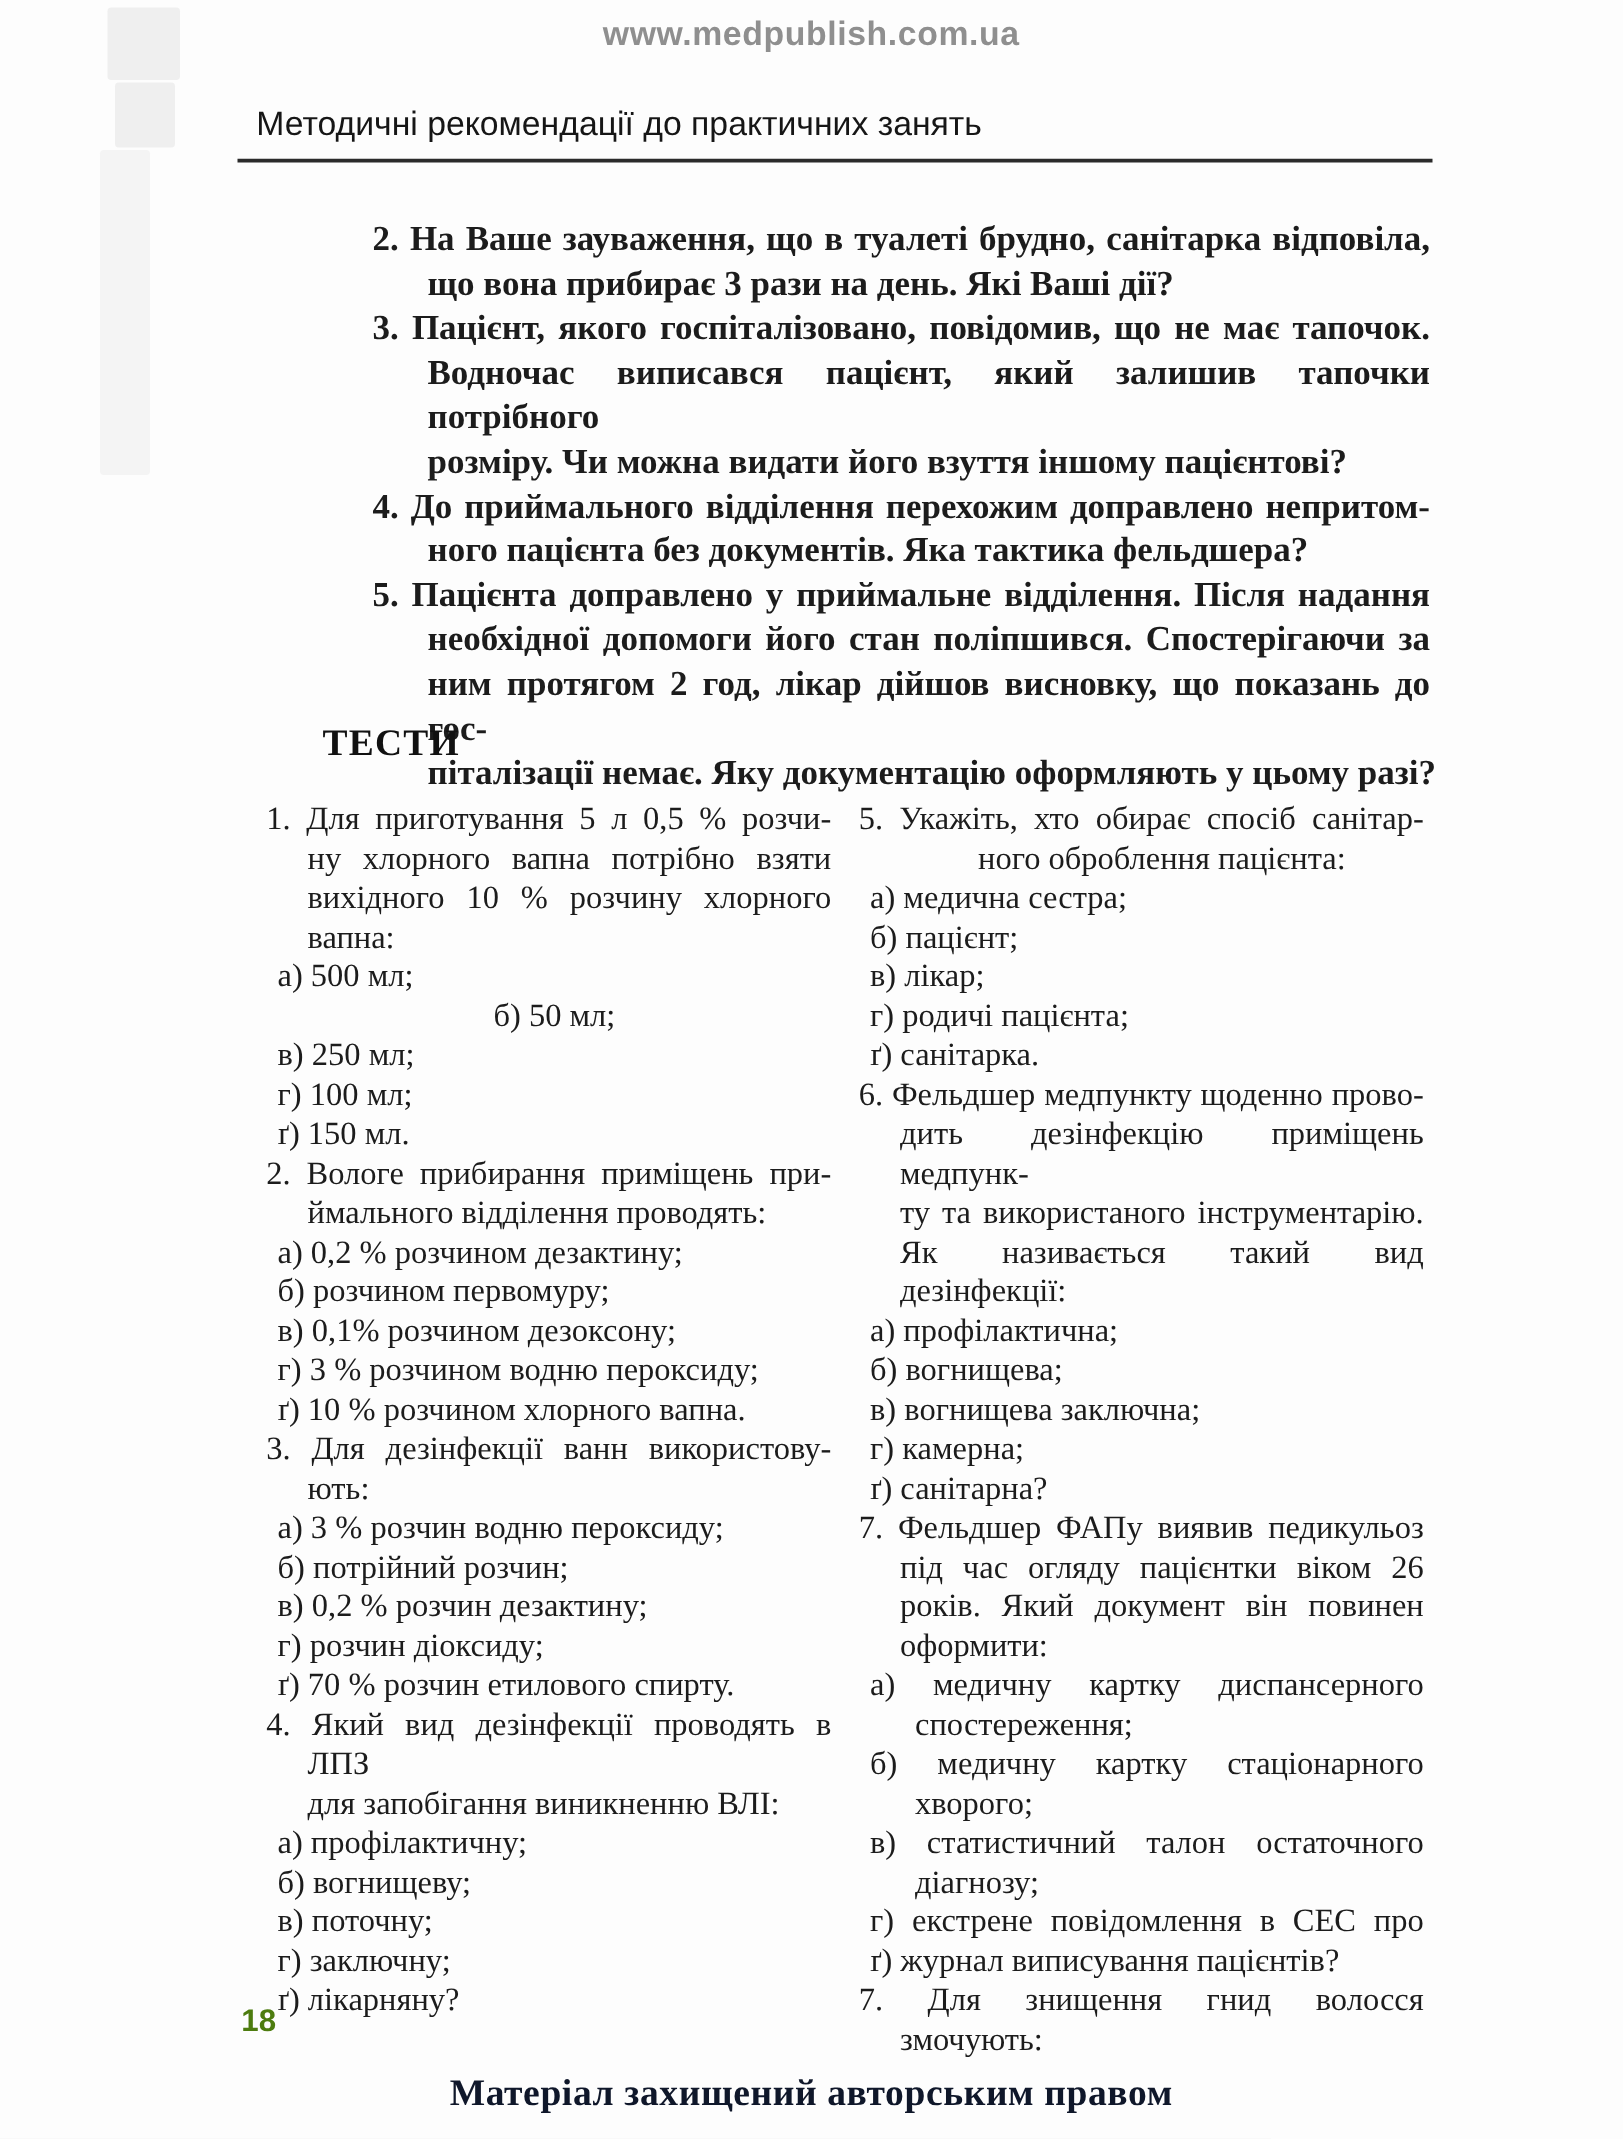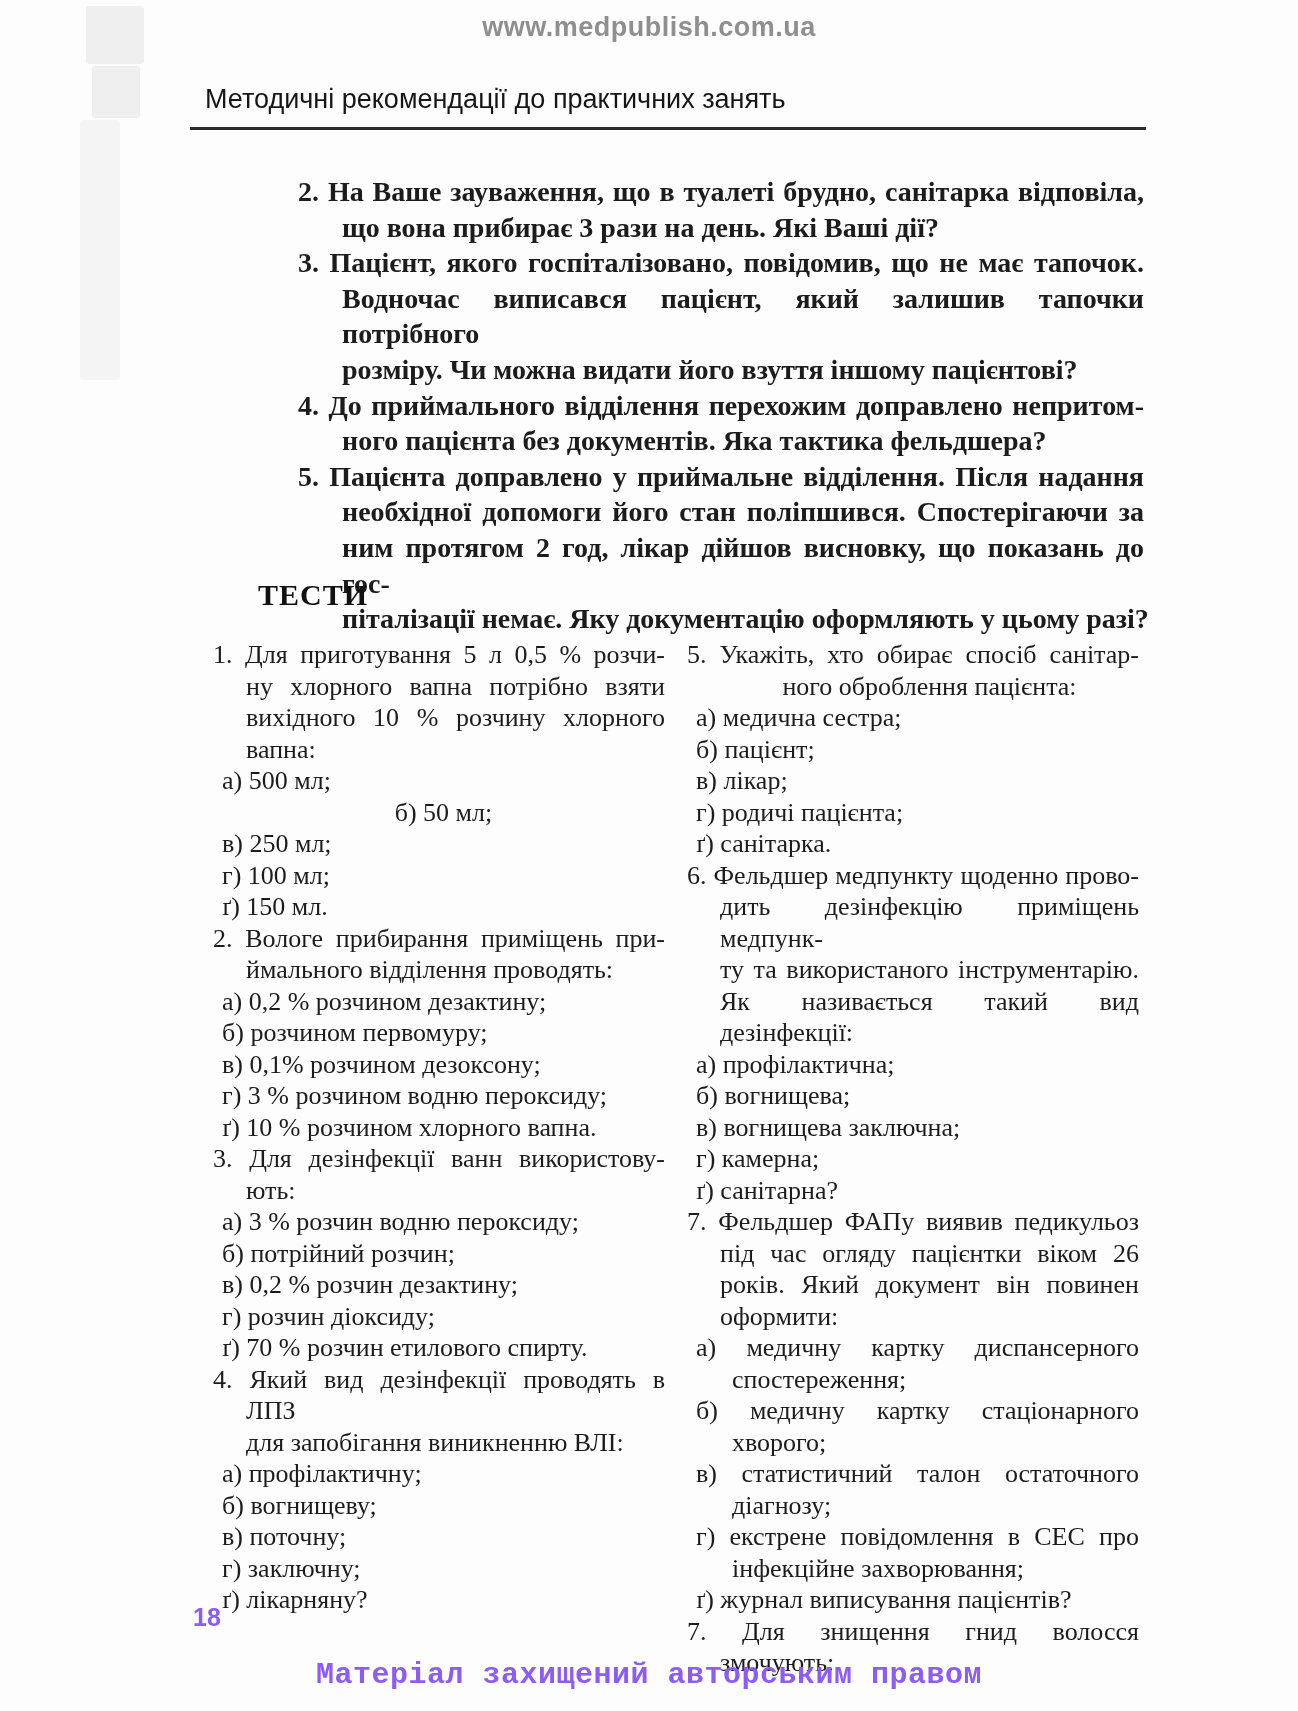--- a/index.html
+++ b/index.html
@@ -50,27 +50,27 @@
   }
   .col-left{left:213px;}
   .col-right{left:687px;}
 
   .line{text-align:left;white-space:nowrap;}
   .line.just{white-space:normal;text-align:justify;text-align-last:justify;}
 
   .page-number{
     position:absolute;left:193px;top:1603px;
     font-family:"Liberation Sans", sans-serif;
-    font-weight:bold;font-size:25px;color:#8b5cf6;
+    font-weight:bold;font-size:25px;color:#4d7c0f;
   }
   .footer-note{
     position:absolute;left:0;top:1658px;width:100%;
     text-align:center;
-    font-family:Liberation Mono, monospace;
-    font-weight:bold;font-size:30px;color:#8b5cf6;
+    font-family:Liberation Serif, serif;
+    font-weight:bold;font-size:30px;color:#0f172a;
     letter-spacing:0.5px;
   }
 </style>
 </head>
 <body>
 
 <div class="page">
 
   <div class="artifact a1"></div>
   <div class="artifact a2"></div>
@@ -171,21 +171,20 @@
         <div class="line just" style="padding-left: 33px;">під час огляду пацієнтки віком 26</div>
         <div class="line just" style="padding-left: 33px;">років. Який документ він повинен</div>
         <div class="line" style="padding-left: 33px;">оформити:</div>
         <div class="line just" style="padding-left: 45px; text-indent: -36px;">а) медичну картку диспансерного</div>
         <div class="line" style="padding-left: 45px;">спостереження;</div>
         <div class="line just" style="padding-left: 45px; text-indent: -36px;">б) медичну картку стаціонарного</div>
         <div class="line" style="padding-left: 45px;">хворого;</div>
         <div class="line just" style="padding-left: 45px; text-indent: -36px;">в) статистичний талон остаточного</div>
         <div class="line" style="padding-left: 45px;">діагнозу;</div>
         <div class="line just" style="padding-left: 45px; text-indent: -36px;">г) екстрене повідомлення в СЕС про</div>
-        <div class="line" style="padding-left: 45px;">інфекційне захворювання;</div>
         <div class="line" style="padding-left: 45px; text-indent: -36px;">ґ) журнал виписування пацієнтів?</div>
       </div>
       <div>
         <div class="line just" style="padding-left: 33px; text-indent: -33px;">7. Для знищення гнид волосся змочують:</div>
       </div>
     </div>
 
   <div class="page-number">18</div>
   <div class="footer-note">Матеріал захищений авторським правом</div>
 

